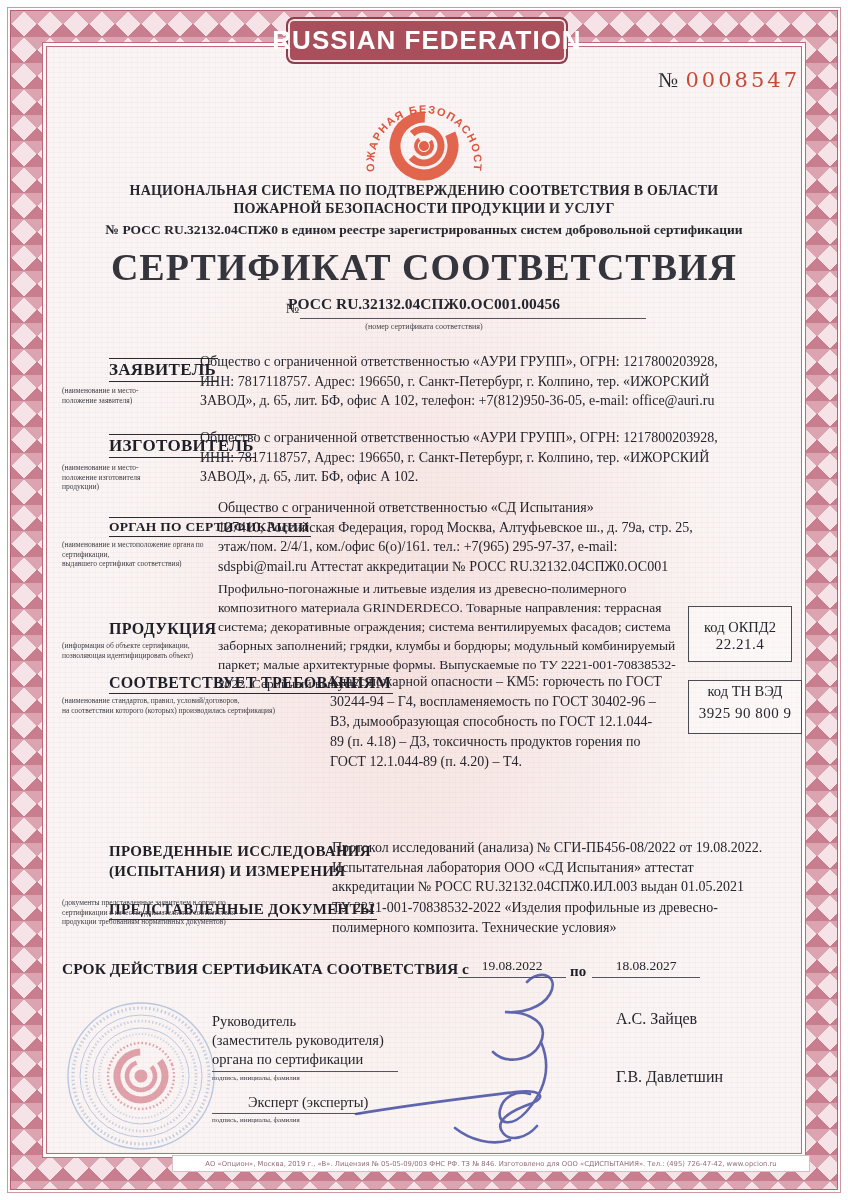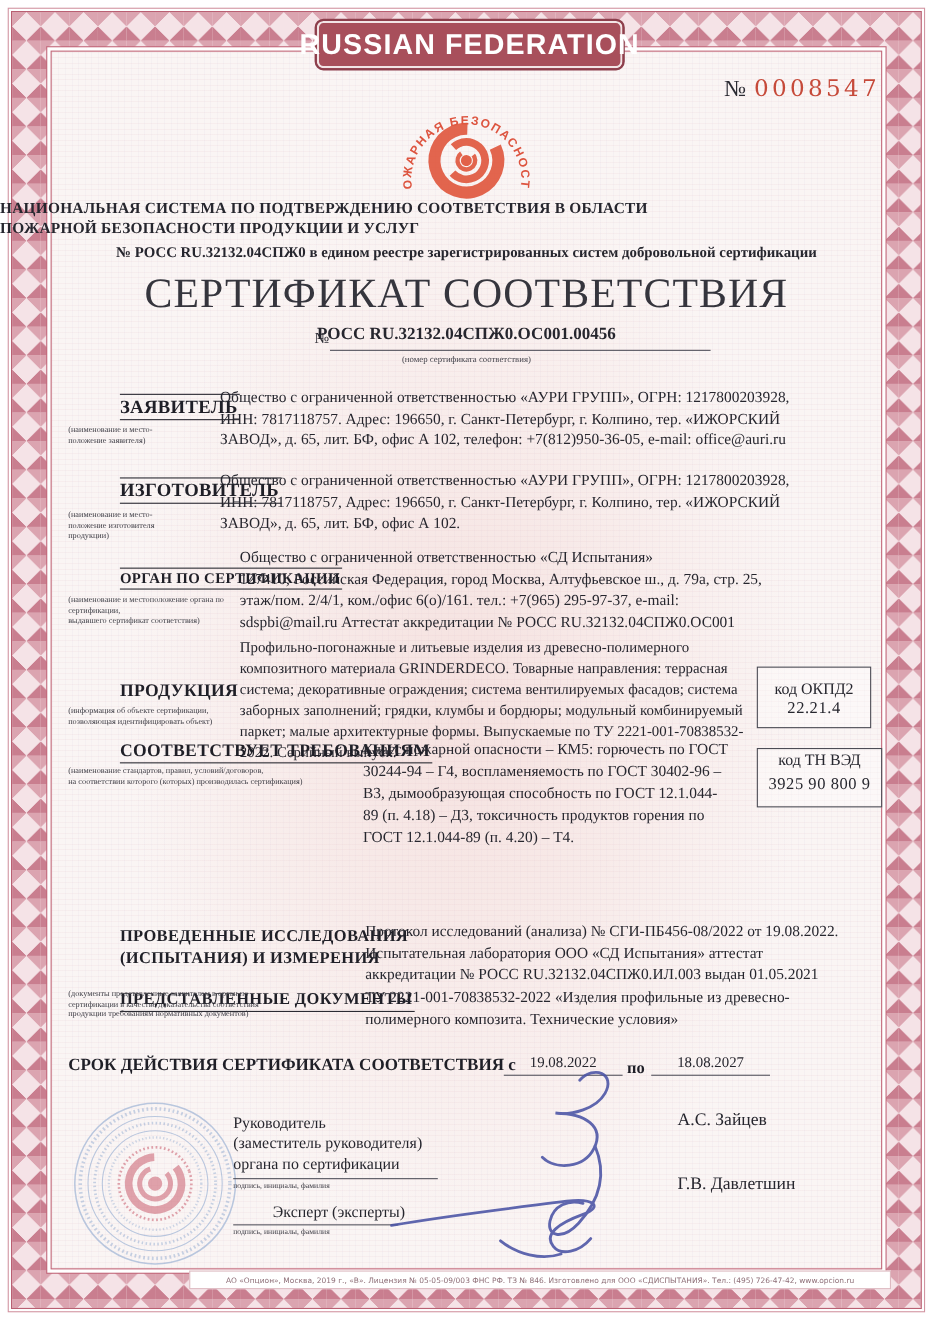--- a/index.html
+++ b/index.html
@@ -27,23 +27,23 @@
 
   
   .banner{left:286px;top:17px;width:278px;height:43px;background:#a84f5b;border:2px solid #8d3f4c;
           border-radius:8px;box-shadow:inset 0 0 0 2px rgba(255,255,255,0.85);
           display:flex;align-items:center;justify-content:center;}
   .banner span{color:#ffffff;font-family:"Liberation Sans",sans-serif;font-weight:bold;
                font-size:26px;letter-spacing:1px;white-space:nowrap;}
   .cert-no{left:600px;top:68px;width:200px;text-align:right;font-size:21px;letter-spacing:1px;color:#2b2b33;}
   .cert-no .red{color:#c64a3a;letter-spacing:3px;font-family:"DejaVu Serif",serif;}
 
-  .sys-line{left:0;width:848px;text-align:left;font-weight:bold;font-size:14px;color:#26262e;letter-spacing:0.2px;}
+  .sys-line{left:0;width:848px;text-align:center;font-weight:bold;font-size:14px;color:#26262e;letter-spacing:0.2px;}
   .registry{left:0;top:222px;width:848px;text-align:center;font-weight:bold;font-size:13.5px;color:#26262e;}
-  .title{left:0;top:245px;width:848px;text-align:center;font-weight:normal;font-size:38px;
+  .title{left:0;top:245px;width:848px;text-align:center;font-weight:bold;font-size:38px;
          letter-spacing:1px;color:#35353d;}
   .numline-prefix{left:286px;top:301px;font-size:14px;color:#2b2b33;}
   .numline-value{left:0;top:295px;width:848px;text-align:center;font-weight:bold;font-size:15.5px;color:#26262e;}
   .numline-rule{left:300px;top:318px;width:346px;border-bottom:1px solid #55555f;}
   .numline-note{left:0;top:322px;width:848px;text-align:center;font-size:8px;color:#44444c;}
 
   
   .sec-label{font-weight:bold;color:#1f1f27;letter-spacing:0.3px;white-space:pre-line;margin-left:47px;}
   .ruled{border-top:1.5px solid #2b2b33;border-bottom:1.5px solid #2b2b33;padding:1px 2px 2px 0;}
   .ruled-b{border-bottom:1.5px solid #2b2b33;padding:0 2px 2px 0;}

